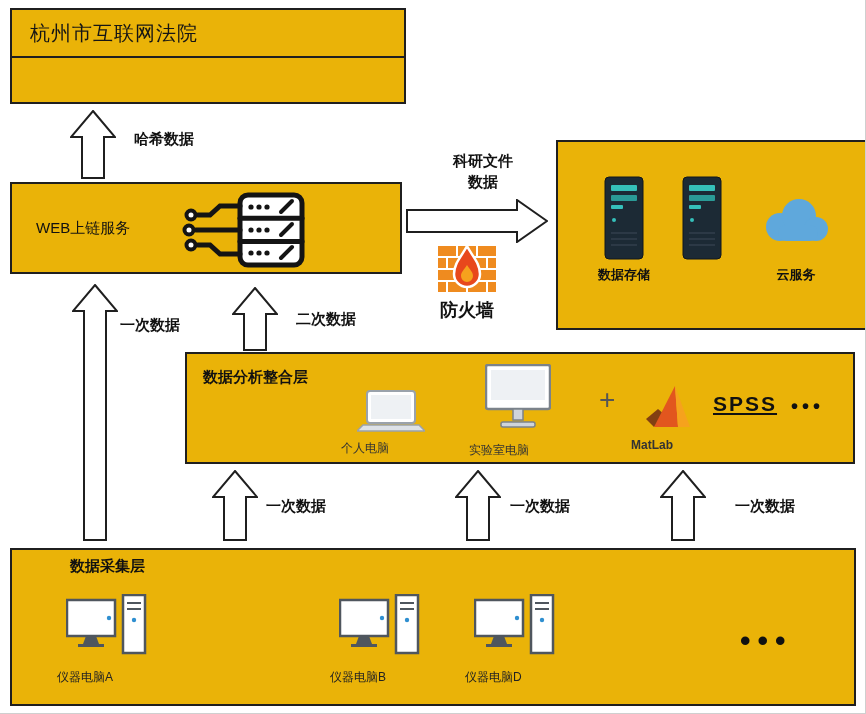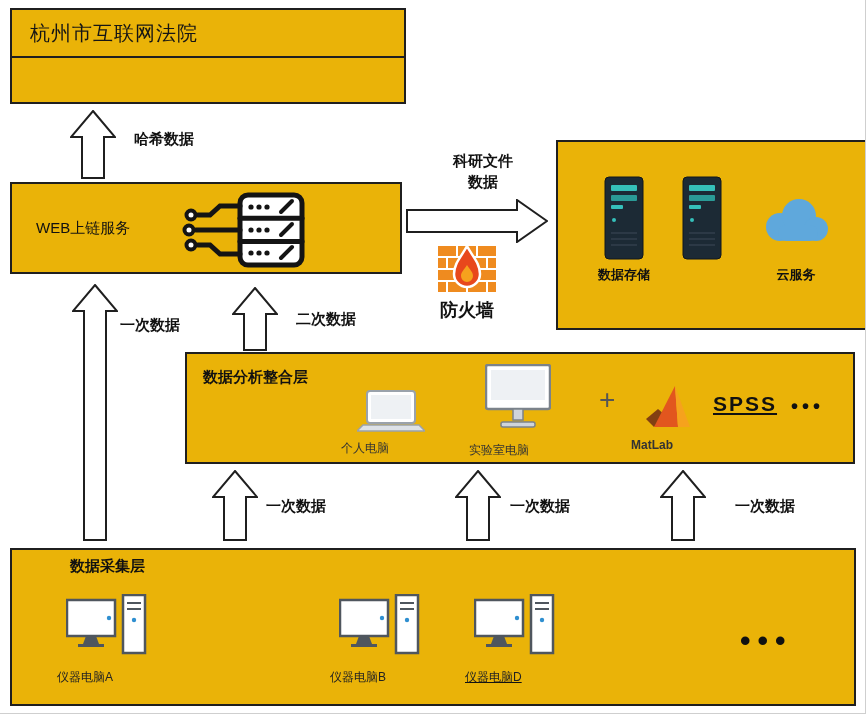--- a/index.html
+++ b/index.html
@@ -213,21 +213,21 @@
         <polygon points="20,42 30,42 33,50 17,50" fill="#4f565e"></polygon>
         <rect x="12" y="50" width="26" height="3" fill="#4f565e"></rect>
         <rect x="57" y="1" width="22" height="58" fill="#fff" stroke="#4f565e" stroke-width="2.5"></rect>
         <line x1="61" y1="9" x2="75" y2="9" stroke="#4f565e" stroke-width="2"></line>
         <line x1="61" y1="15" x2="75" y2="15" stroke="#4f565e" stroke-width="2"></line>
         <circle cx="68" cy="26" r="2.2" fill="#2f8fd0"></circle>
       </svg>
       <span class="small-label">仪器电脑B</span>
     </div>
 
-    <div class="pc-item" style="left:453px;text-decoration:underline;">
+    <div class="pc-item" style="left:453px;">
       <svg style="margin:0 auto;" width="82" height="62" viewBox="0 0 82 62">
         <rect x="1" y="6" width="48" height="36" fill="#fff" stroke="#4f565e" stroke-width="2.5"></rect>
         <circle cx="43" cy="24" r="2.2" fill="#2f8fd0"></circle>
         <polygon points="20,42 30,42 33,50 17,50" fill="#4f565e"></polygon>
         <rect x="12" y="50" width="26" height="3" fill="#4f565e"></rect>
         <rect x="57" y="1" width="22" height="58" fill="#fff" stroke="#4f565e" stroke-width="2.5"></rect>
         <line x1="61" y1="9" x2="75" y2="9" stroke="#4f565e" stroke-width="2"></line>
         <line x1="61" y1="15" x2="75" y2="15" stroke="#4f565e" stroke-width="2"></line>
         <circle cx="68" cy="26" r="2.2" fill="#2f8fd0"></circle>
       </svg>

